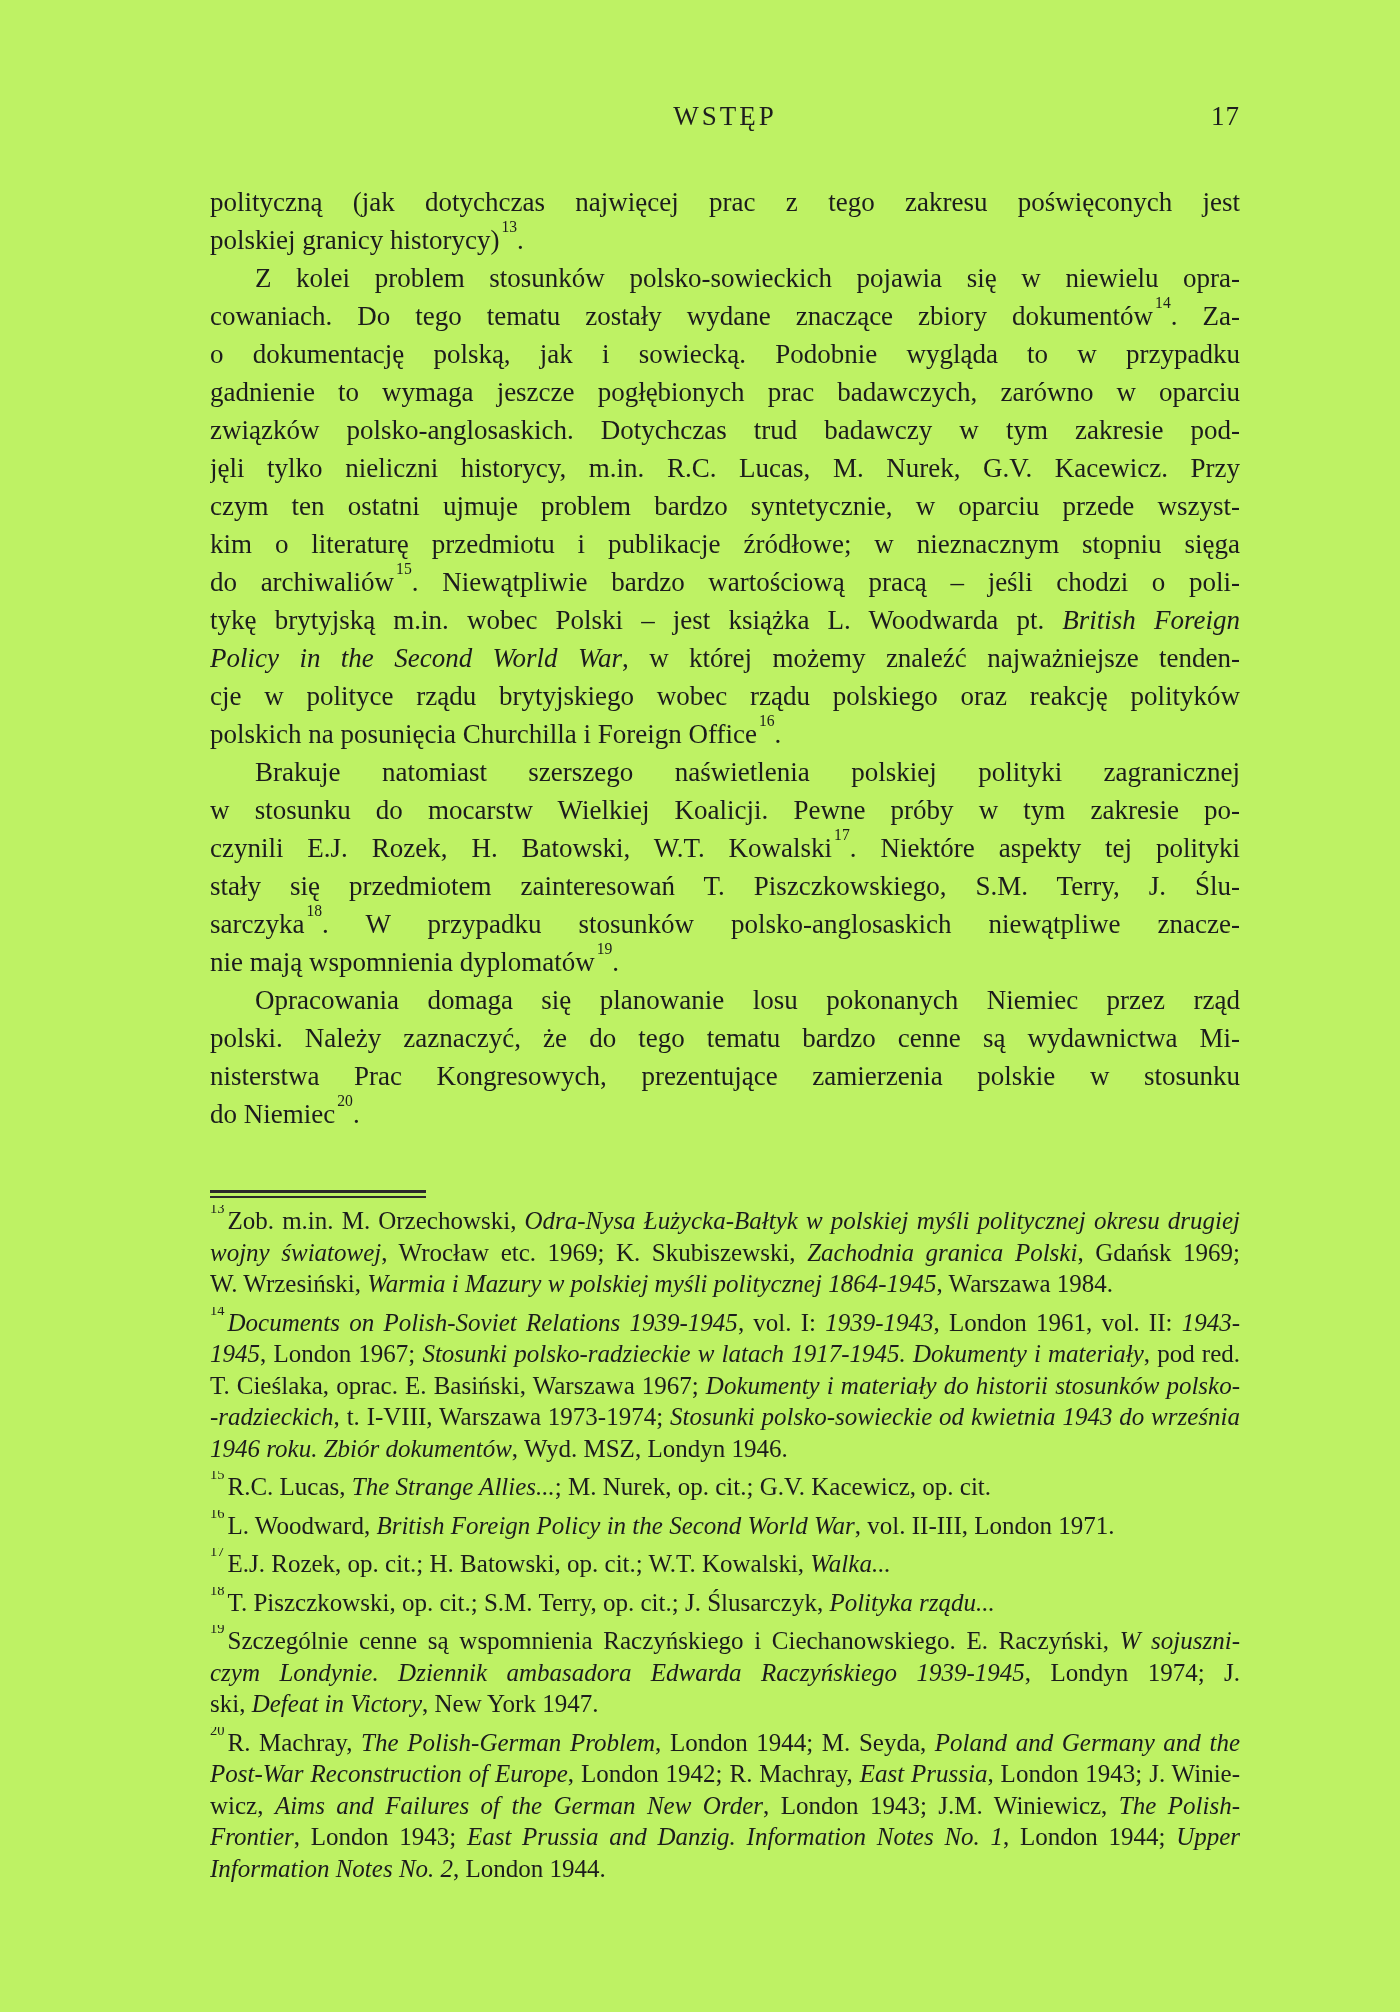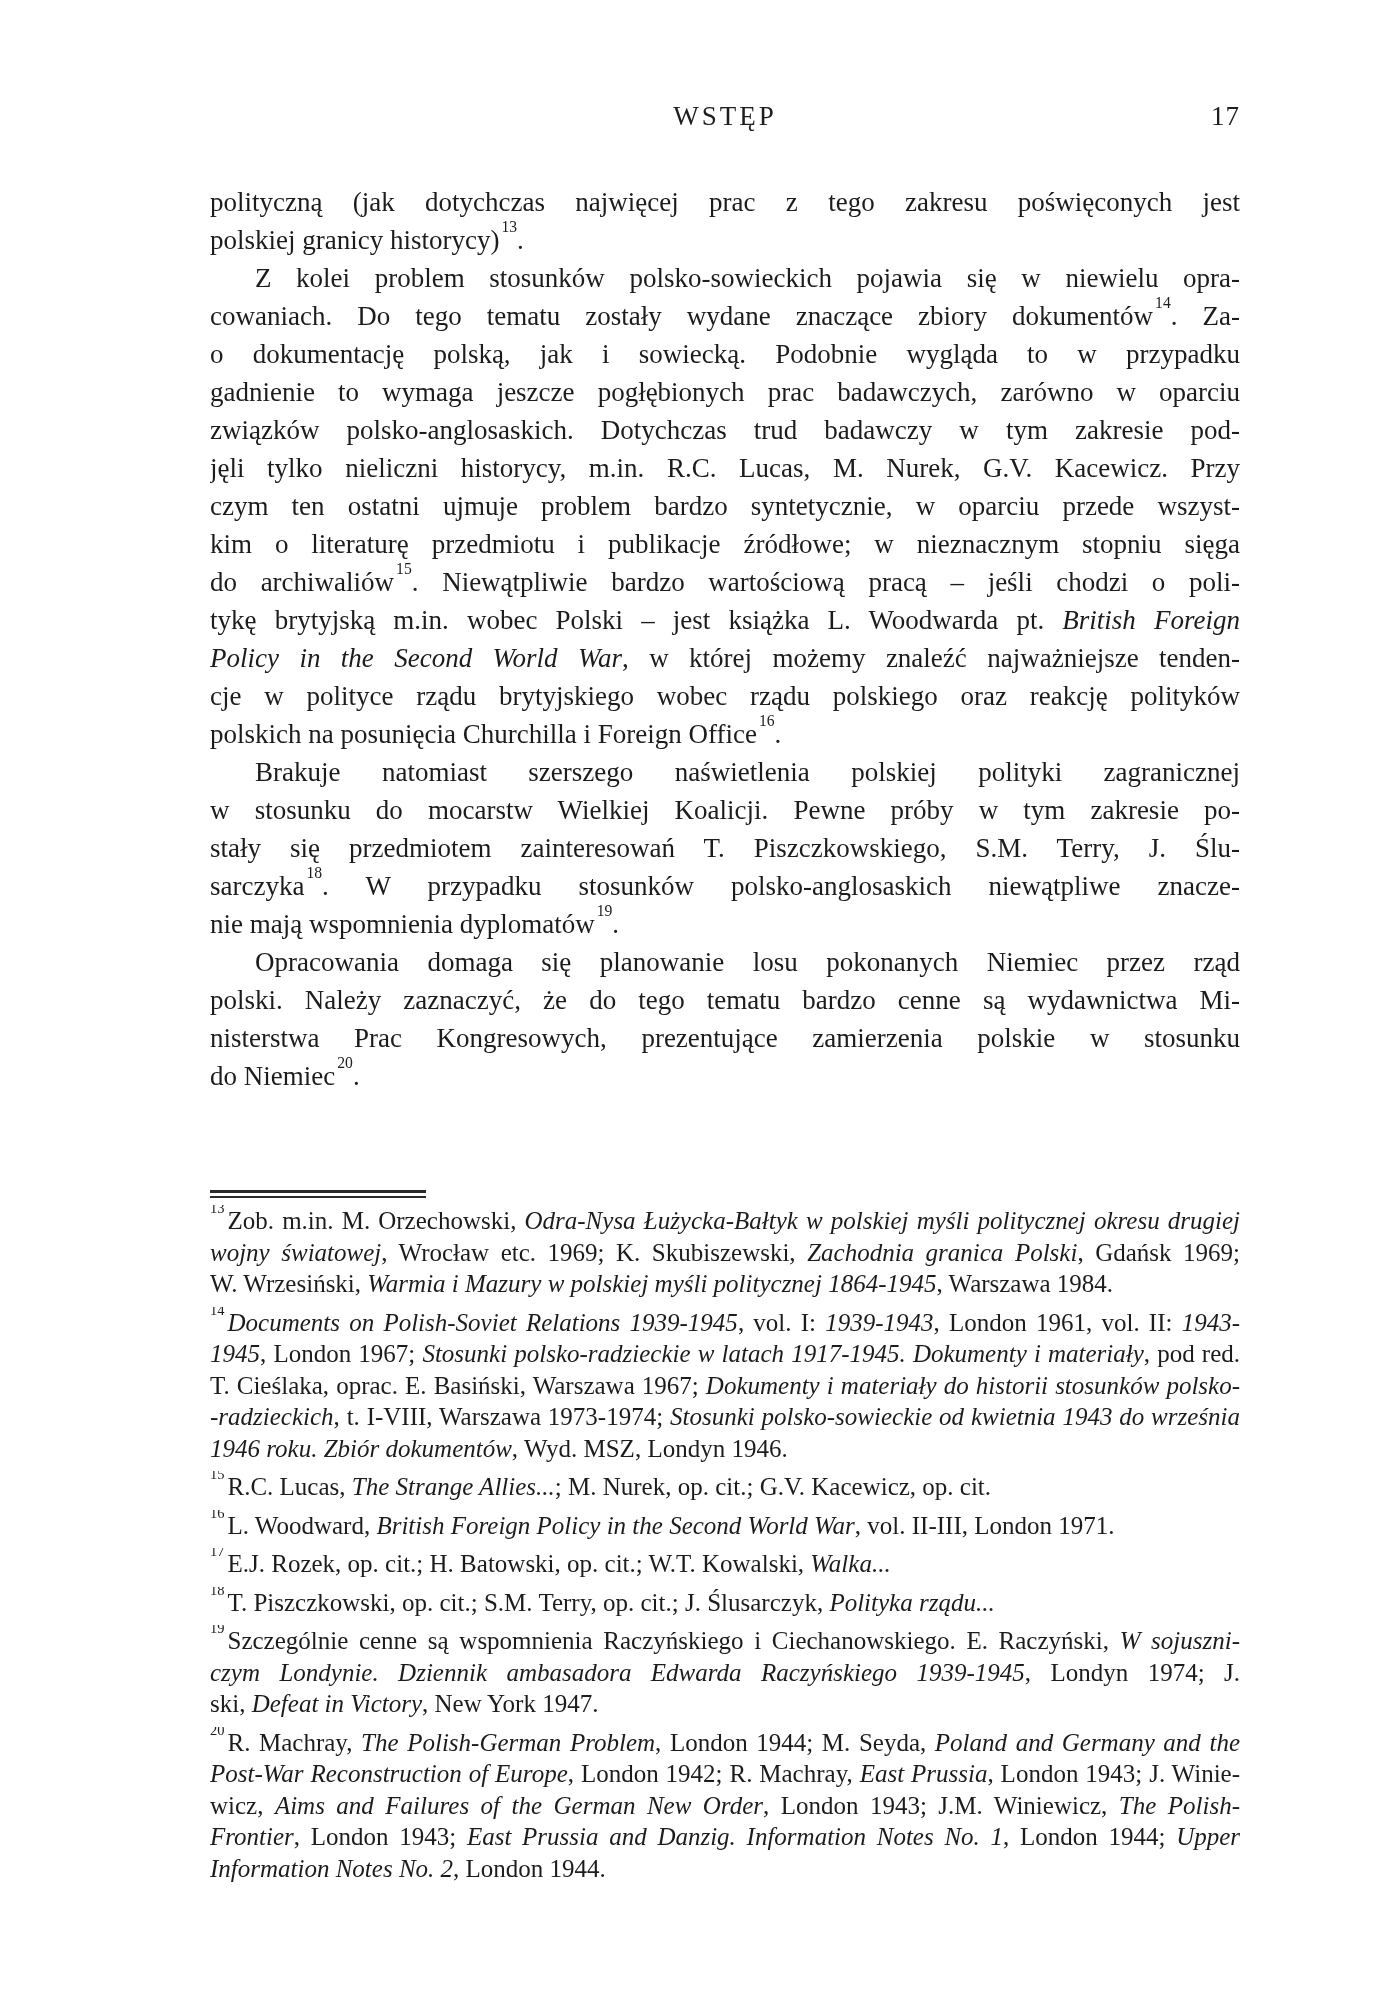--- a/index.html
+++ b/index.html
@@ -2,21 +2,21 @@
 <html><head>
 <meta charset="utf-8">
 <style>
   html, body { margin: 0; padding: 0; }
   body { background: #e8e8e8; }
   .page {
     position: relative;
     width: 1400px;
     height: 2012px;
     margin: 0 auto;
-    background: #ffffff;
+    background: #bef264;
     color: #1c1c1c;
     font-family: "Liberation Serif", "DejaVu Serif", serif;
     overflow: hidden;
   }
   .content-col { position: absolute; left: 210px; width: 1030px; }
 
   
   .page-header { top: 98px; height: 36px; }
   .chapter-title {
     position: absolute; left: 0; right: 0;
@@ -97,20 +97,21 @@
         <div class="line"><span>kim o literaturę przedmiotu i publikacje źródłowe; w nieznacznym stopniu sięga</span></div>
         <div class="line"><span>do archiwaliów</span><sup class="sup">15</sup><span>. Niewątpliwie bardzo wartościową pracą – jeśli chodzi o poli-</span></div>
         <div class="line"><span>tykę brytyjską m.in. wobec Polski – jest książka L. Woodwarda pt. </span><em>British Foreign</em></div>
         <div class="line"><em>Policy in the Second World War</em><span>, w której możemy znaleźć najważniejsze tenden-</span></div>
         <div class="line"><span>cje w polityce rządu brytyjskiego wobec rządu polskiego oraz reakcję polityków</span></div>
         <div class="line last"><span>polskich na posunięcia Churchilla i Foreign Office</span><sup class="sup">16</sup><span>.</span></div>
       </div>
       <div class="para indent">
         <div class="line first"><span>Brakuje natomiast szerszego naświetlenia polskiej polityki zagranicznej</span></div>
         <div class="line"><span>w stosunku do mocarstw Wielkiej Koalicji. Pewne próby w tym zakresie po-</span></div>
+        <div class="line"><span>czynili E.J. Rozek, H. Batowski, W.T. Kowalski</span><sup class="sup">17</sup><span>. Niektóre aspekty tej polityki</span></div>
         <div class="line"><span>stały się przedmiotem zainteresowań T. Piszczkowskiego, S.M. Terry, J. Ślu-</span></div>
         <div class="line"><span>sarczyka</span><sup class="sup">18</sup><span>. W przypadku stosunków polsko-anglosaskich niewątpliwe znacze-</span></div>
         <div class="line last"><span>nie mają wspomnienia dyplomatów</span><sup class="sup">19</sup><span>.</span></div>
       </div>
       <div class="para indent">
         <div class="line first"><span>Opracowania domaga się planowanie losu pokonanych Niemiec przez rząd</span></div>
         <div class="line"><span>polski. Należy zaznaczyć, że do tego tematu bardzo cenne są wydawnictwa Mi-</span></div>
         <div class="line"><span>nisterstwa Prac Kongresowych, prezentujące zamierzenia polskie w stosunku</span></div>
         <div class="line last"><span>do Niemiec</span><sup class="sup">20</sup><span>.</span></div>
       </div>

